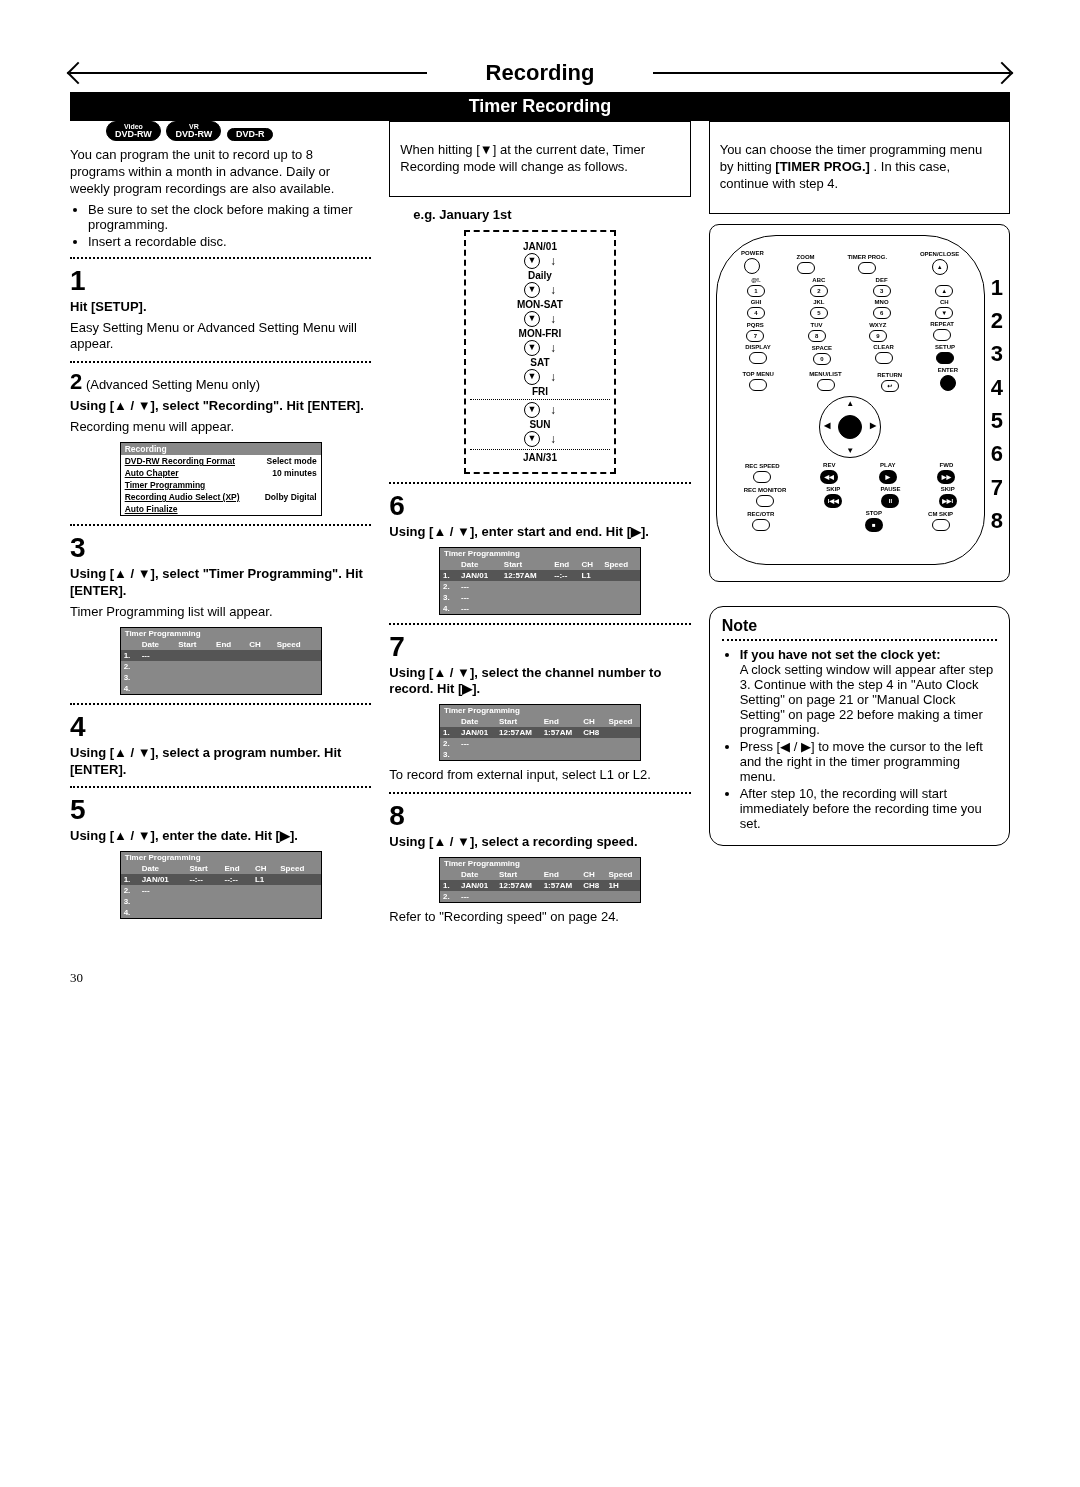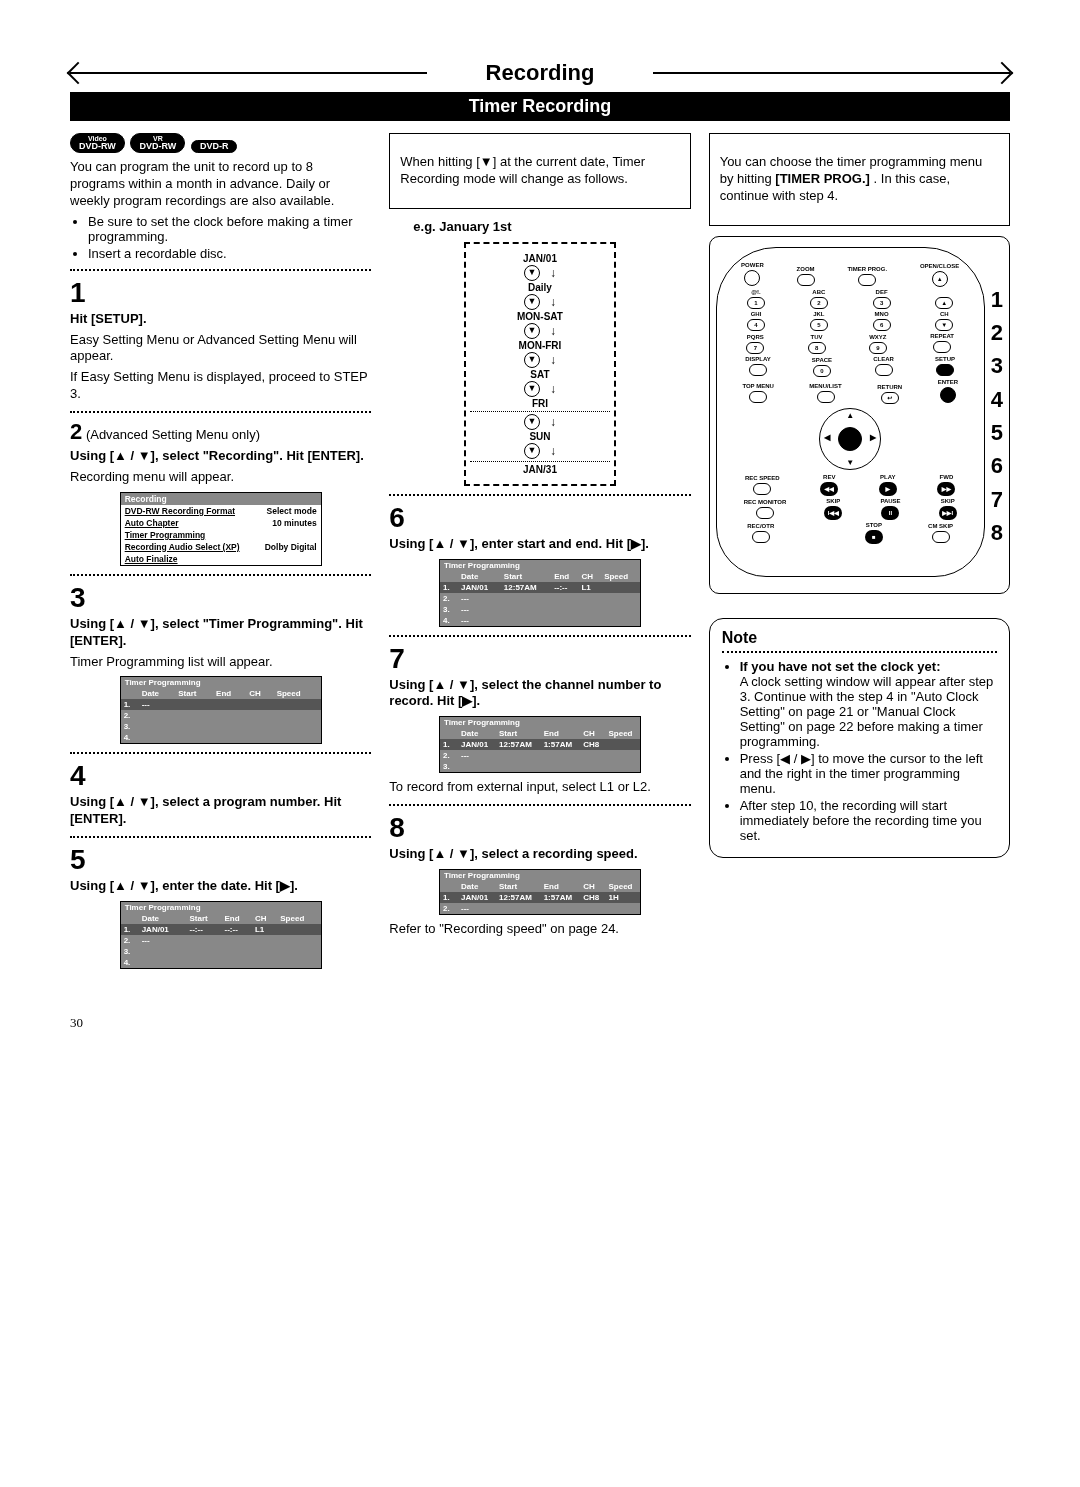--- a/index.html
+++ b/index.html
@@ -43,29 +43,28 @@
   }
   .arrowtip.left { left: 0; transform: rotate(-135deg); }
   .arrowtip.right { right: 0; transform: rotate(45deg); }
   .subtitle-bar {
     background: #000;
     color: #fff;
     text-align: center;
     font-weight: bold;
     font-size: 18px;
     padding: 4px 0;
-    margin-bottom: 12px;
   }
   .columns {
     display: flex;
     gap: 18px;
   }
   .col { flex: 1; min-width: 0; }
 
-  .badge-row { margin-bottom: 6px; }
+  .badge-row { margin-bottom: 6px; margin-left: 36px; }
   .badge {
     display:inline-block;
     padding:1px 8px;
     border:1.5px solid #000;
     border-radius:12px;
     background:#000;
     color:#fff;
     font-size:9px;
     font-weight:bold;
     margin-right:2px;
@@ -246,21 +245,20 @@
   <p>You can program the unit to record up to 8 programs within a month in advance. Daily or weekly program recordings are also available.</p>
   <ul class="bullets">
     <li>Be sure to set the clock before making a timer programming.</li>
     <li>Insert a recordable disc.</li>
   </ul>
   <hr class="dotsep">
 
   <div class="step-num">1</div>
   <p><b>Hit [SETUP].</b></p>
   <p>Easy Setting Menu or Advanced Setting Menu will appear.</p>
-  <p>If Easy Setting Menu is displayed, proceed to STEP 3.</p>
   <hr class="dotsep">
 
   <p><span class="step-num" style="font-size:22px;display:inline;">2</span>
      <span>(Advanced Setting Menu only)</span></p>
   <p><b>Using [▲ / ▼], select "Recording". Hit [ENTER].</b></p>
   <p>Recording menu will appear.</p>
 
   <div class="mini-table">
     <div class="hdr">Recording</div>
     <div class="row">

